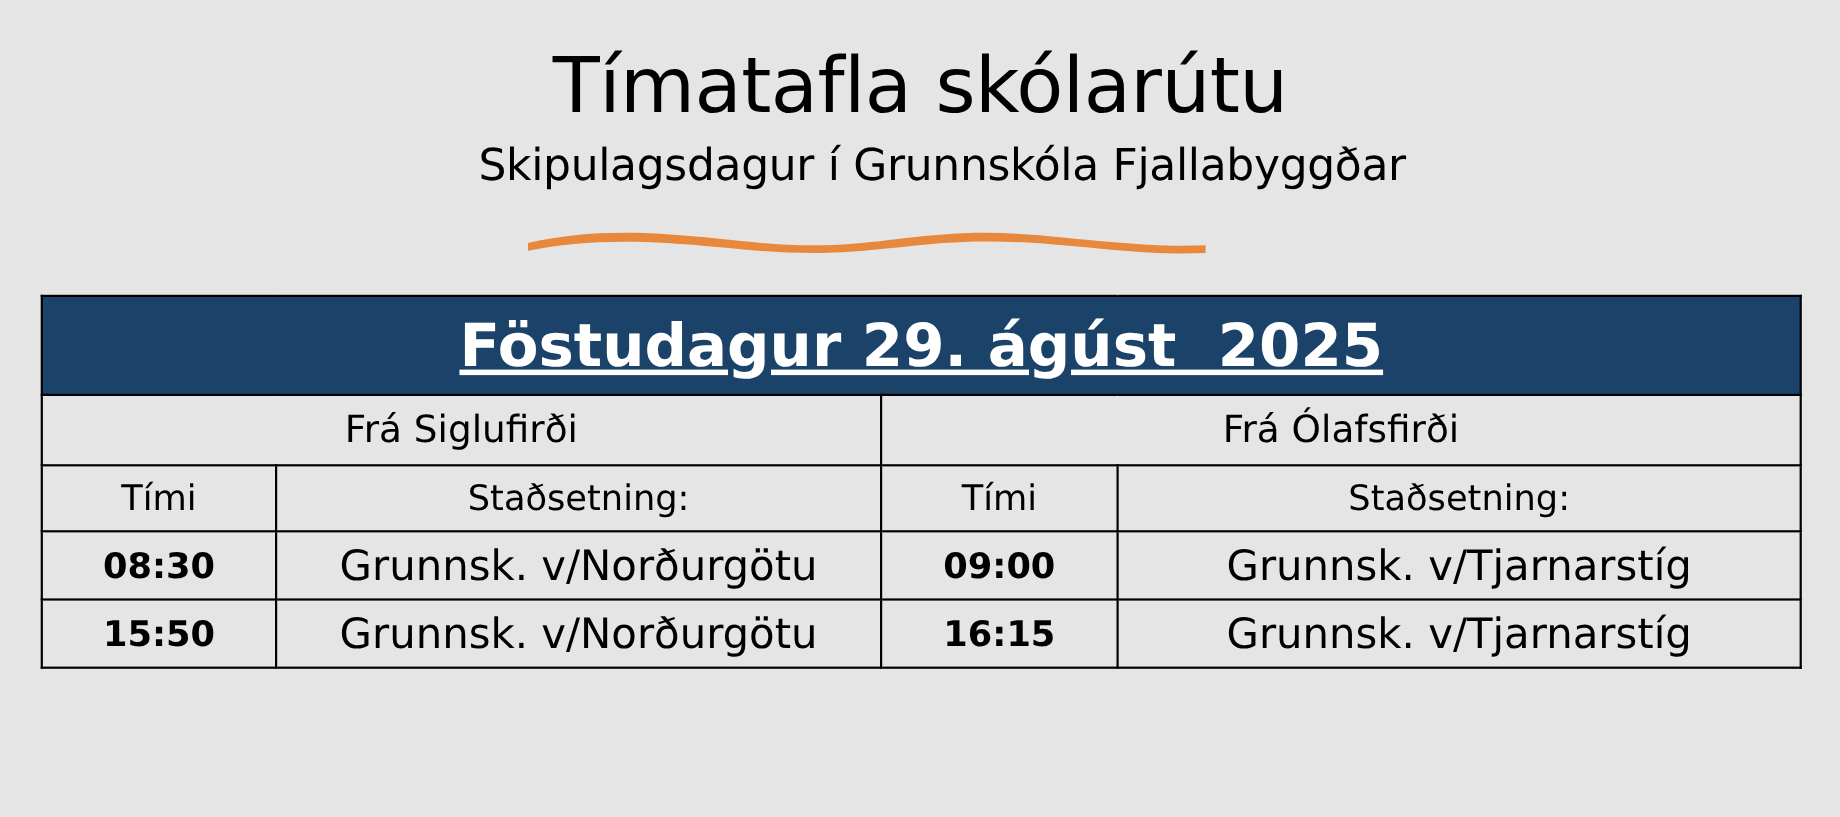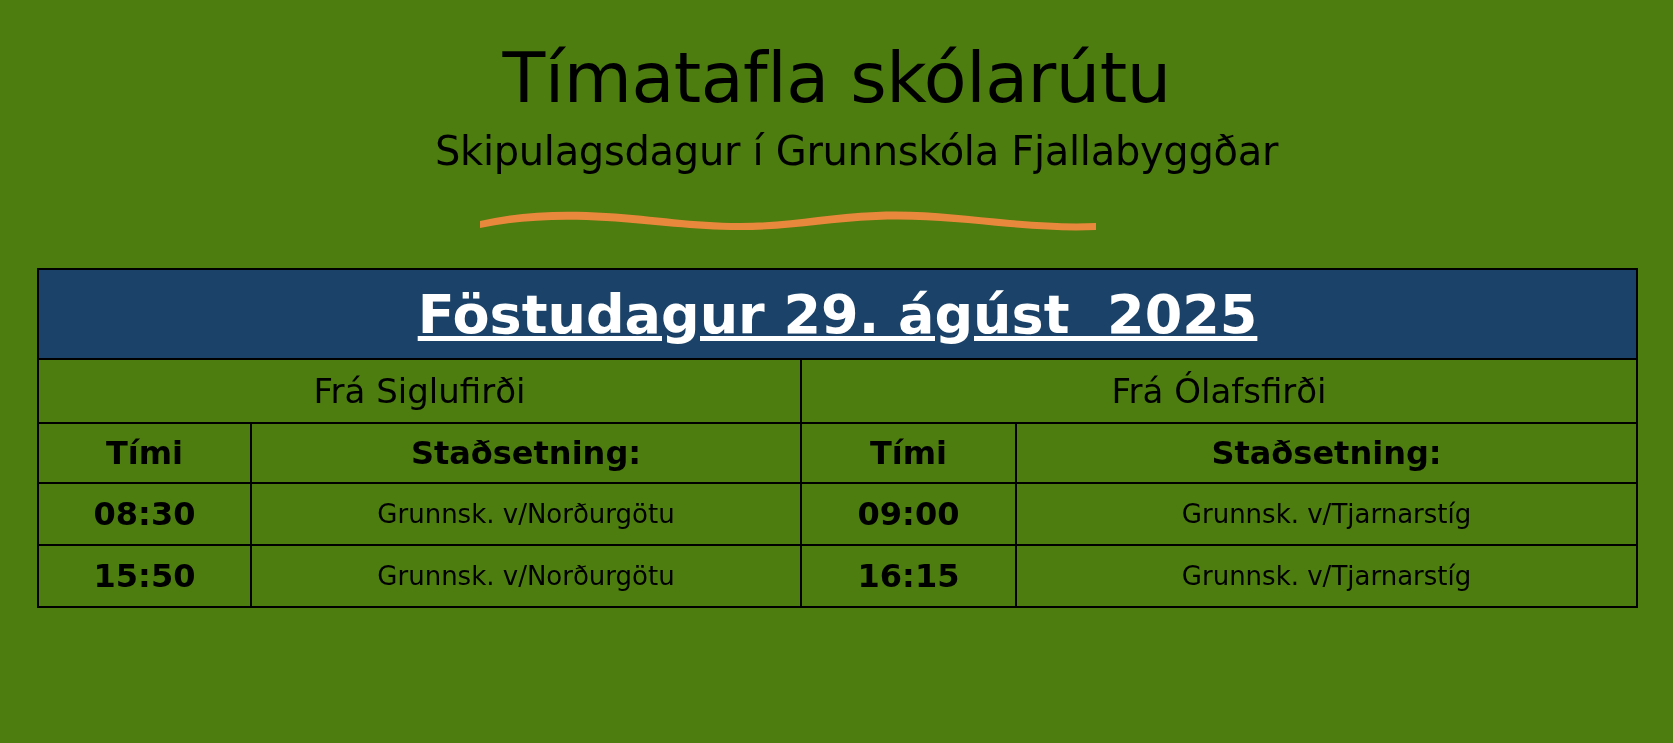--- a/index.html
+++ b/index.html
@@ -13,21 +13,21 @@
     height: 743px;
     overflow: hidden;
     font-family: "DejaVu Sans", "Liberation Sans", sans-serif;
     color: #000000;
   }
 
   .page {
     position: relative;
     width: 1673px;
     height: 743px;
-    background: #4d7c0f;
+    background: #e5e5e5;
   }
 
   
   .title-block {
     position: absolute;
     left: 0;
     top: 38px;
     width: 1673px;
     text-align: center;
   }
@@ -97,33 +97,33 @@
 
   .group-head {
     font-size: 34px;
     font-weight: normal;
     height: 62px;
     white-space: pre;
   }
 
   .col-head {
     font-size: 32px;
-    font-weight: bold;
+    font-weight: normal;
     height: 58px;
     white-space: pre;
   }
 
   .cell-time {
     font-size: 32px;
     font-weight: bold;
     height: 60px;
     white-space: pre;
   }
   .cell-place {
-    font-size: 26px;
+    font-size: 38px;
     font-weight: 400;
     height: 60px;
     white-space: pre;
   }
 </style>
 </head>
 <body>
 
 <div class="page">
 

